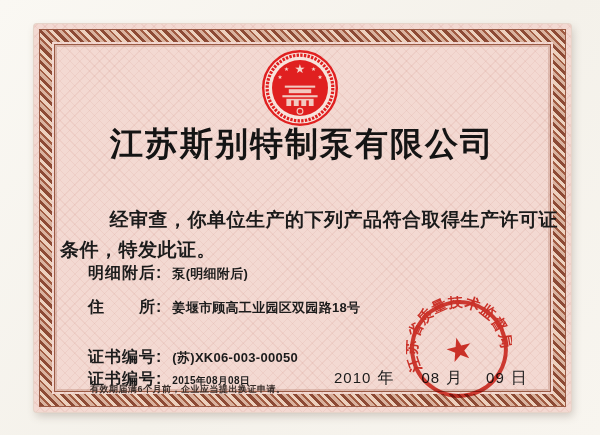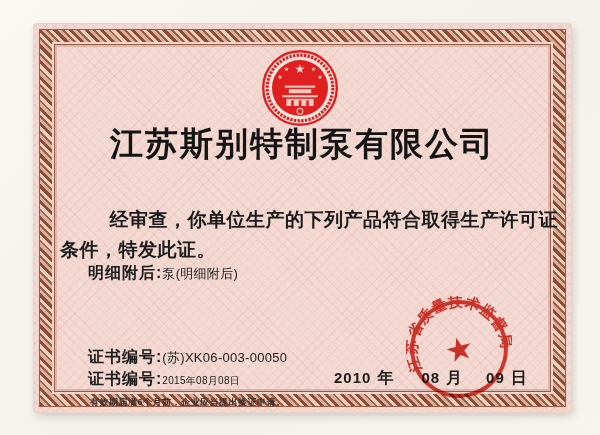--- a/index.html
+++ b/index.html
@@ -47,38 +47,38 @@
     font-size:15px;font-weight:bold;letter-spacing:0.5px;
   }
   .statement{
     position:absolute;left:26px;top:181px;width:508px;
     font-size:19px;font-weight:bold;line-height:30px;
     text-indent:2.6em;letter-spacing:0.5px;margin:0;
   }
 
   .field{position:absolute;left:54px;white-space:nowrap;}
   .field .lbl{font-size:16px;font-weight:bold;letter-spacing:1px;}
-  .field .val{font-size:13px;font-weight:normal;margin-left:0;letter-spacing:0.3px;}
+  .field .val{font-size:13px;font-weight:bold;margin-left:10px;letter-spacing:0.3px;}
   .f0{top:239px;}
   .f1{top:273px;}
   .f2{top:299px;}
   .f3{top:323px;text-align:right;}
   .f4{top:345px;}
   .f4 .val{font-size:10px;}
 
   .issue-date{
     position:absolute;left:300px;top:344px;
-    font-weight:bold;white-space:nowrap;z-index:2;
+    font-weight:normal;white-space:nowrap;z-index:2;
   }
   .issue-date .num{font-size:15px;letter-spacing:1px;}
   .issue-date .unit{font-size:16px;}
   .gap-s{margin-right:6px;} .gap-l{margin-right:28px;} .gap-m{margin-right:24px;}
 
   .footnote{
-    position:absolute;left:56px;top:372px;
+    position:absolute;left:56px;top:359px;
     font-size:9px;font-weight:bold;color:#3a2f2b;letter-spacing:0.5px;
   }
 
   .seal{position:absolute;left:372px;top:272px;width:106px;height:106px;z-index:3;mix-blend-mode:multiply;opacity:0.92;}
 </style>
 </head>
 <body>
 
 <div class="stage">
   <div class="paper">
@@ -113,20 +113,23 @@
     </div>
 
     <div class="title">江苏斯别特制泵有限公司</div>
 
 
     <p class="statement">经审查，你单位生产的下列产品符合取得生产许可证条件，特发此证。</p>
 
     <div class="field f0">
       <span class="lbl">明细附后:</span><span class="val">泵(明细附后)</span>
     </div>
+    <div class="field f1">
+      <span class="lbl">住　　所:</span><span class="val">姜堰市顾高工业园区双园路18号</span>
+    </div>
     <div class="field f3">
       <span class="lbl">证书编号:</span><span class="val">(苏)XK06-003-00050</span>
     </div>
     <div class="field f4">
       <span class="lbl">证书编号:</span><span class="val">2015年08月08日</span>
     </div>
 
     <div class="issue-date">
       <span class="num gap-s">2010</span><span class="unit gap-l">年</span><span class="num gap-s">08</span><span class="unit gap-m">月</span><span class="num gap-s">09</span><span class="unit">日</span>
     </div>

